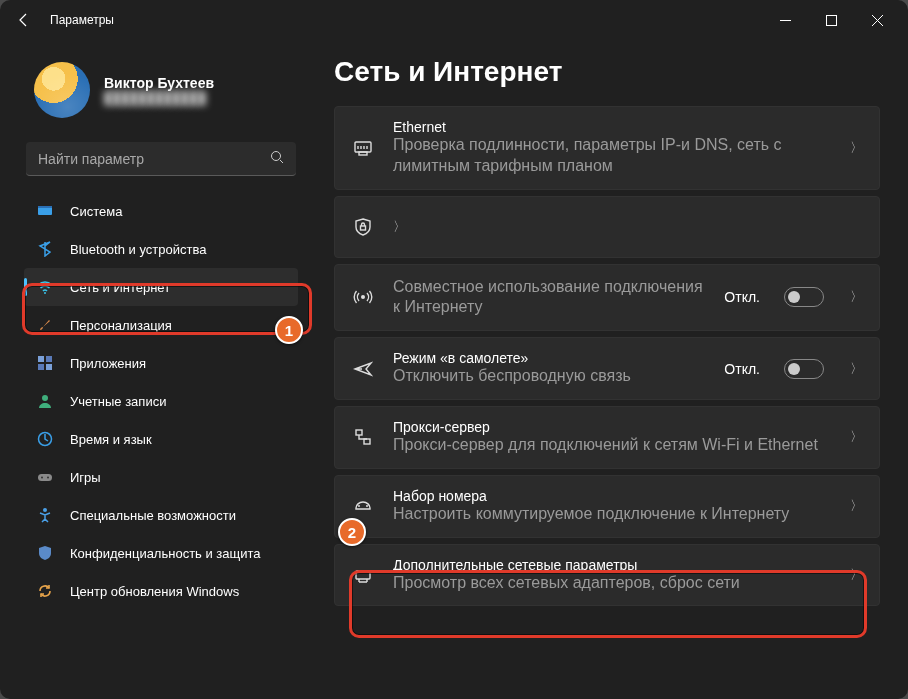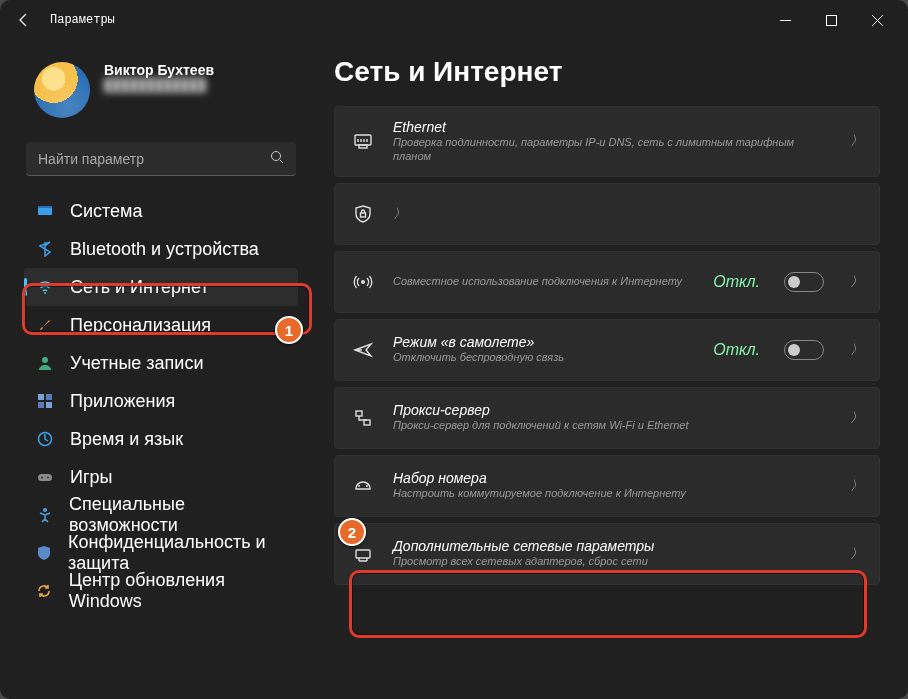--- a/index.html
+++ b/index.html
@@ -8,27 +8,27 @@
     width: 908px; height: 699px; background: #202020; border-radius: 10px;
     overflow: hidden; position: relative; color: #fff;
   }
   .titlebar {
     height: 40px; display: flex; align-items: center; padding: 0 8px;
   }
   .back-btn {
     width: 32px; height: 32px; display: flex; align-items: center; justify-content: center;
     color: #fff; font-size: 18px; cursor: pointer;
   }
-  .title { font-size: 12px; margin-left: 10px; color: #fff; font-family: Liberation Mono, monospace; }
+  .title { font-size: 12px; margin-left: 10px; color: #fff; }
   .winbtns { margin-left: auto; display: flex; }
   .winbtn { width: 46px; height: 32px; display: flex; align-items: center; justify-content: center; cursor: pointer; }
   .winbtn svg { stroke: #fff; }
   .body { display: flex; height: calc(100% - 40px); }
   .sidebar { width: 310px; padding: 0 12px 0 24px; overflow-y: auto; }
-  .profile { display: flex; gap: 14px; padding: 22px 10px 18px 10px; }
+  .profile { display: flex; align-items: center; gap: 14px; padding: 22px 10px 18px 10px; }
   .avatar {
     width: 56px; height: 56px; border-radius: 50%;
     background: radial-gradient(circle at 35% 30%, #fde08a 0 22%, #f6c04a 22% 45%, #2a6fb5 45% 100%);
     position: relative; overflow: hidden;
   }
   .avatar::after{ content:""; position:absolute; inset:0; background: radial-gradient(circle at 60% 80%, rgba(255,255,255,.15), transparent 60%); }
   .username { font-size: 14px; font-weight: 600; }
   .useremail {
     font-size: 12px; color: transparent; text-shadow: 0 0 7px rgba(200,200,200,.9);
     user-select:none;
@@ -39,47 +39,46 @@
     border-bottom: 1px solid #5a5a5a;
   }
   .search input {
     flex: 1; background: transparent; border: none; outline: none; color: #ccc; font-size: 14px;
   }
   .search input::placeholder { color: #a8a8a8; }
   .search-icon { color: #ccc; font-size: 14px; }
   .nav { list-style: none; }
   .nav-item {
     display: flex; align-items: center; gap: 16px; height: 38px;
-    padding: 0 12px; border-radius: 4px; cursor: pointer; font-size: 18px;
+    padding: 0 12px; border-radius: 4px; cursor: pointer; font-size: 13px;
     position: relative;
   }
   .nav-item.active { background: #2d2d2d; }
   .nav-item.active::before {
     content: ""; position: absolute; left: 0; top: 10px; bottom: 10px; width: 3px;
     background: #4cc2ff; border-radius: 2px;
   }
   .nav-icon { width: 18px; height: 18px; display: flex; align-items: center; justify-content: center; }
   .nav-icon svg { width: 16px; height: 16px; }
   .main {
     flex: 1; padding: 16px 28px 24px 24px; overflow-y: auto;
   }
   .page-title { font-size: 28px; font-weight: 600; margin-bottom: 18px; }
   .card {
     background: #2b2b2b; border: 1px solid #323232; border-radius: 4px;
     padding: 12px 16px 12px 16px; margin-bottom: 6px;
     display: flex; align-items: center; gap: 18px; cursor: pointer; position: relative;
     min-height: 62px;
-    font-style: italic;
   }
   .card-icon { width: 24px; min-width:24px; display: flex; align-items: center; justify-content: center; color: #ddd; }
   .card-icon svg { width: 20px; height: 20px; stroke: #ddd; fill: none; stroke-width: 1.4; }
   .card-body { flex: 1; }
   .card-title { font-size: 14px; }
-  .card-sub { font-size: 11px; color: #9a9a9a; line-height: 1.3; }
-  .card-status { font-size: 16px; color: #86efac; margin-right: 6px; }
+  .card-sub { font-size: 16px; color: #9a9a9a; line-height: 1.3; }
+  .card-status { font-size: 14px; color: #ffffff; margin-right: 6px; }
   .toggle {
     width: 40px; height: 20px; border-radius: 10px; border: 1px solid #888;
     background: #2b2b2b; position: relative; margin-right: 8px;
   }
   .toggle::after {
     content: ""; position: absolute; width: 12px; height: 12px; border-radius: 50%;
     background: #ccc; left: 3px; top: 3px;
   }
   .chevron { color: #bbb; font-size: 13px; }
   
@@ -179,36 +178,36 @@
           <span class="nav-icon">
               <svg viewBox="0 0 16 16">
                 <path d="M3 13c0-2 2-3 3-3l6-7 1 1-7 6c0 1-1 3-3 3z" fill="#d98a4a"></path>
               </svg>
             </span>
           <span>Персонализация</span>
         </li>
         <li class="nav-item">
           <span class="nav-icon">
               <svg viewBox="0 0 16 16">
-                <circle cx="8" cy="5" r="3" fill="#3fae7c"></circle>
-                <path d="M2 15c0-3 3-5 6-5s6 2 6 5" fill="#3fae7c"></path>
-              </svg>
-            </span>
-          <span>Учетные записи</span>
-        </li>
-        <li class="nav-item">
-          <span class="nav-icon">
-              <svg viewBox="0 0 16 16">
                 <rect x="1" y="1" width="6" height="6" fill="#7aa0d8"></rect>
                 <rect x="9" y="1" width="6" height="6" fill="#5a7ab8"></rect>
                 <rect x="1" y="9" width="6" height="6" fill="#5a7ab8"></rect>
                 <rect x="9" y="9" width="6" height="6" fill="#7aa0d8"></rect>
               </svg>
             </span>
           <span>Приложения</span>
+        </li>
+        <li class="nav-item">
+          <span class="nav-icon">
+              <svg viewBox="0 0 16 16">
+                <circle cx="8" cy="5" r="3" fill="#3fae7c"></circle>
+                <path d="M2 15c0-3 3-5 6-5s6 2 6 5" fill="#3fae7c"></path>
+              </svg>
+            </span>
+          <span>Учетные записи</span>
         </li>
         <li class="nav-item">
           <span class="nav-icon">
               <svg viewBox="0 0 16 16">
                 <circle cx="8" cy="8" r="6.5" fill="none" stroke="#3a9fe8" stroke-width="1.5"></circle>
                 <path d="M8 3v5l3 2" stroke="#3a9fe8" fill="none" stroke-width="1.5"></path>
               </svg>
             </span>
           <span>Время и язык</span>
         </li>

